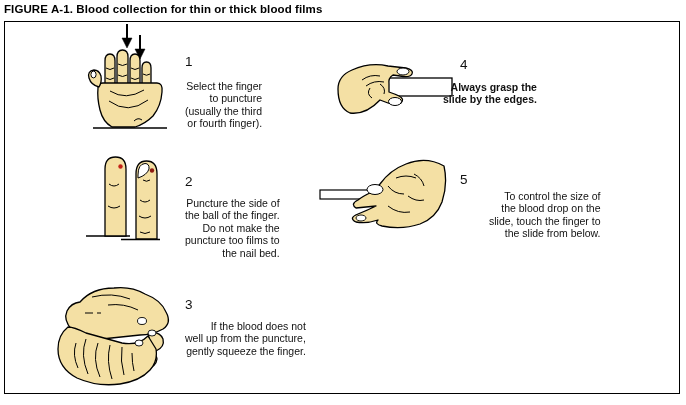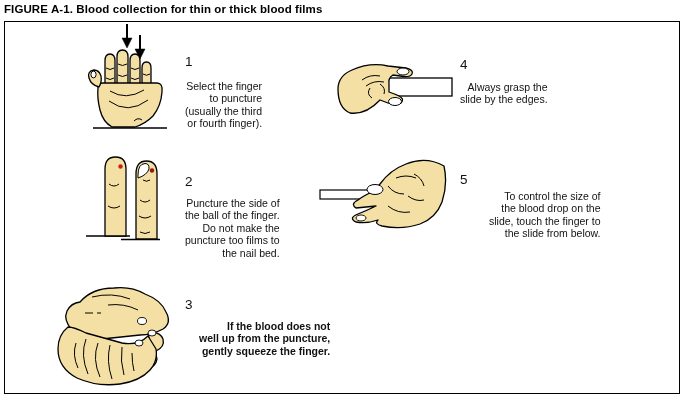--- a/index.html
+++ b/index.html
@@ -29,21 +29,21 @@
   #il2{left:84px;top:153px;width:84px;height:90px;}
   #il3{left:52px;top:283px;width:126px;height:104px;}
   #il4{left:336px;top:58px;width:122px;height:72px;}
   #il5{left:318px;top:156px;width:130px;height:78px;}
   
   #n1{left:185px;top:55px;}  #n2{left:185px;top:175px;}
   #n3{left:185px;top:298px;} #n4{left:460px;top:58px;}
   #n5{left:460px;top:173px;}
   
   #t1{left:185px;top:80px;}  #t2{left:185px;top:197px;}
-  #t3{left:199px;top:320px;font-weight:bold;} #t4{left:460px;top:81px;}
+  #t3{left:185px;top:320px;} #t4{left:443px;top:81px;font-weight:bold;}
   #t5{left:460px;top:190px;margin-left:29px;}
 </style>
 </head>
 <body>
 
 <div class="title">FIGURE A-1. Blood collection for thin or thick blood films</div>
 
 <div class="frame"></div>
 
 <svg id="il1" class="illus" viewBox="0 0 100 110">

